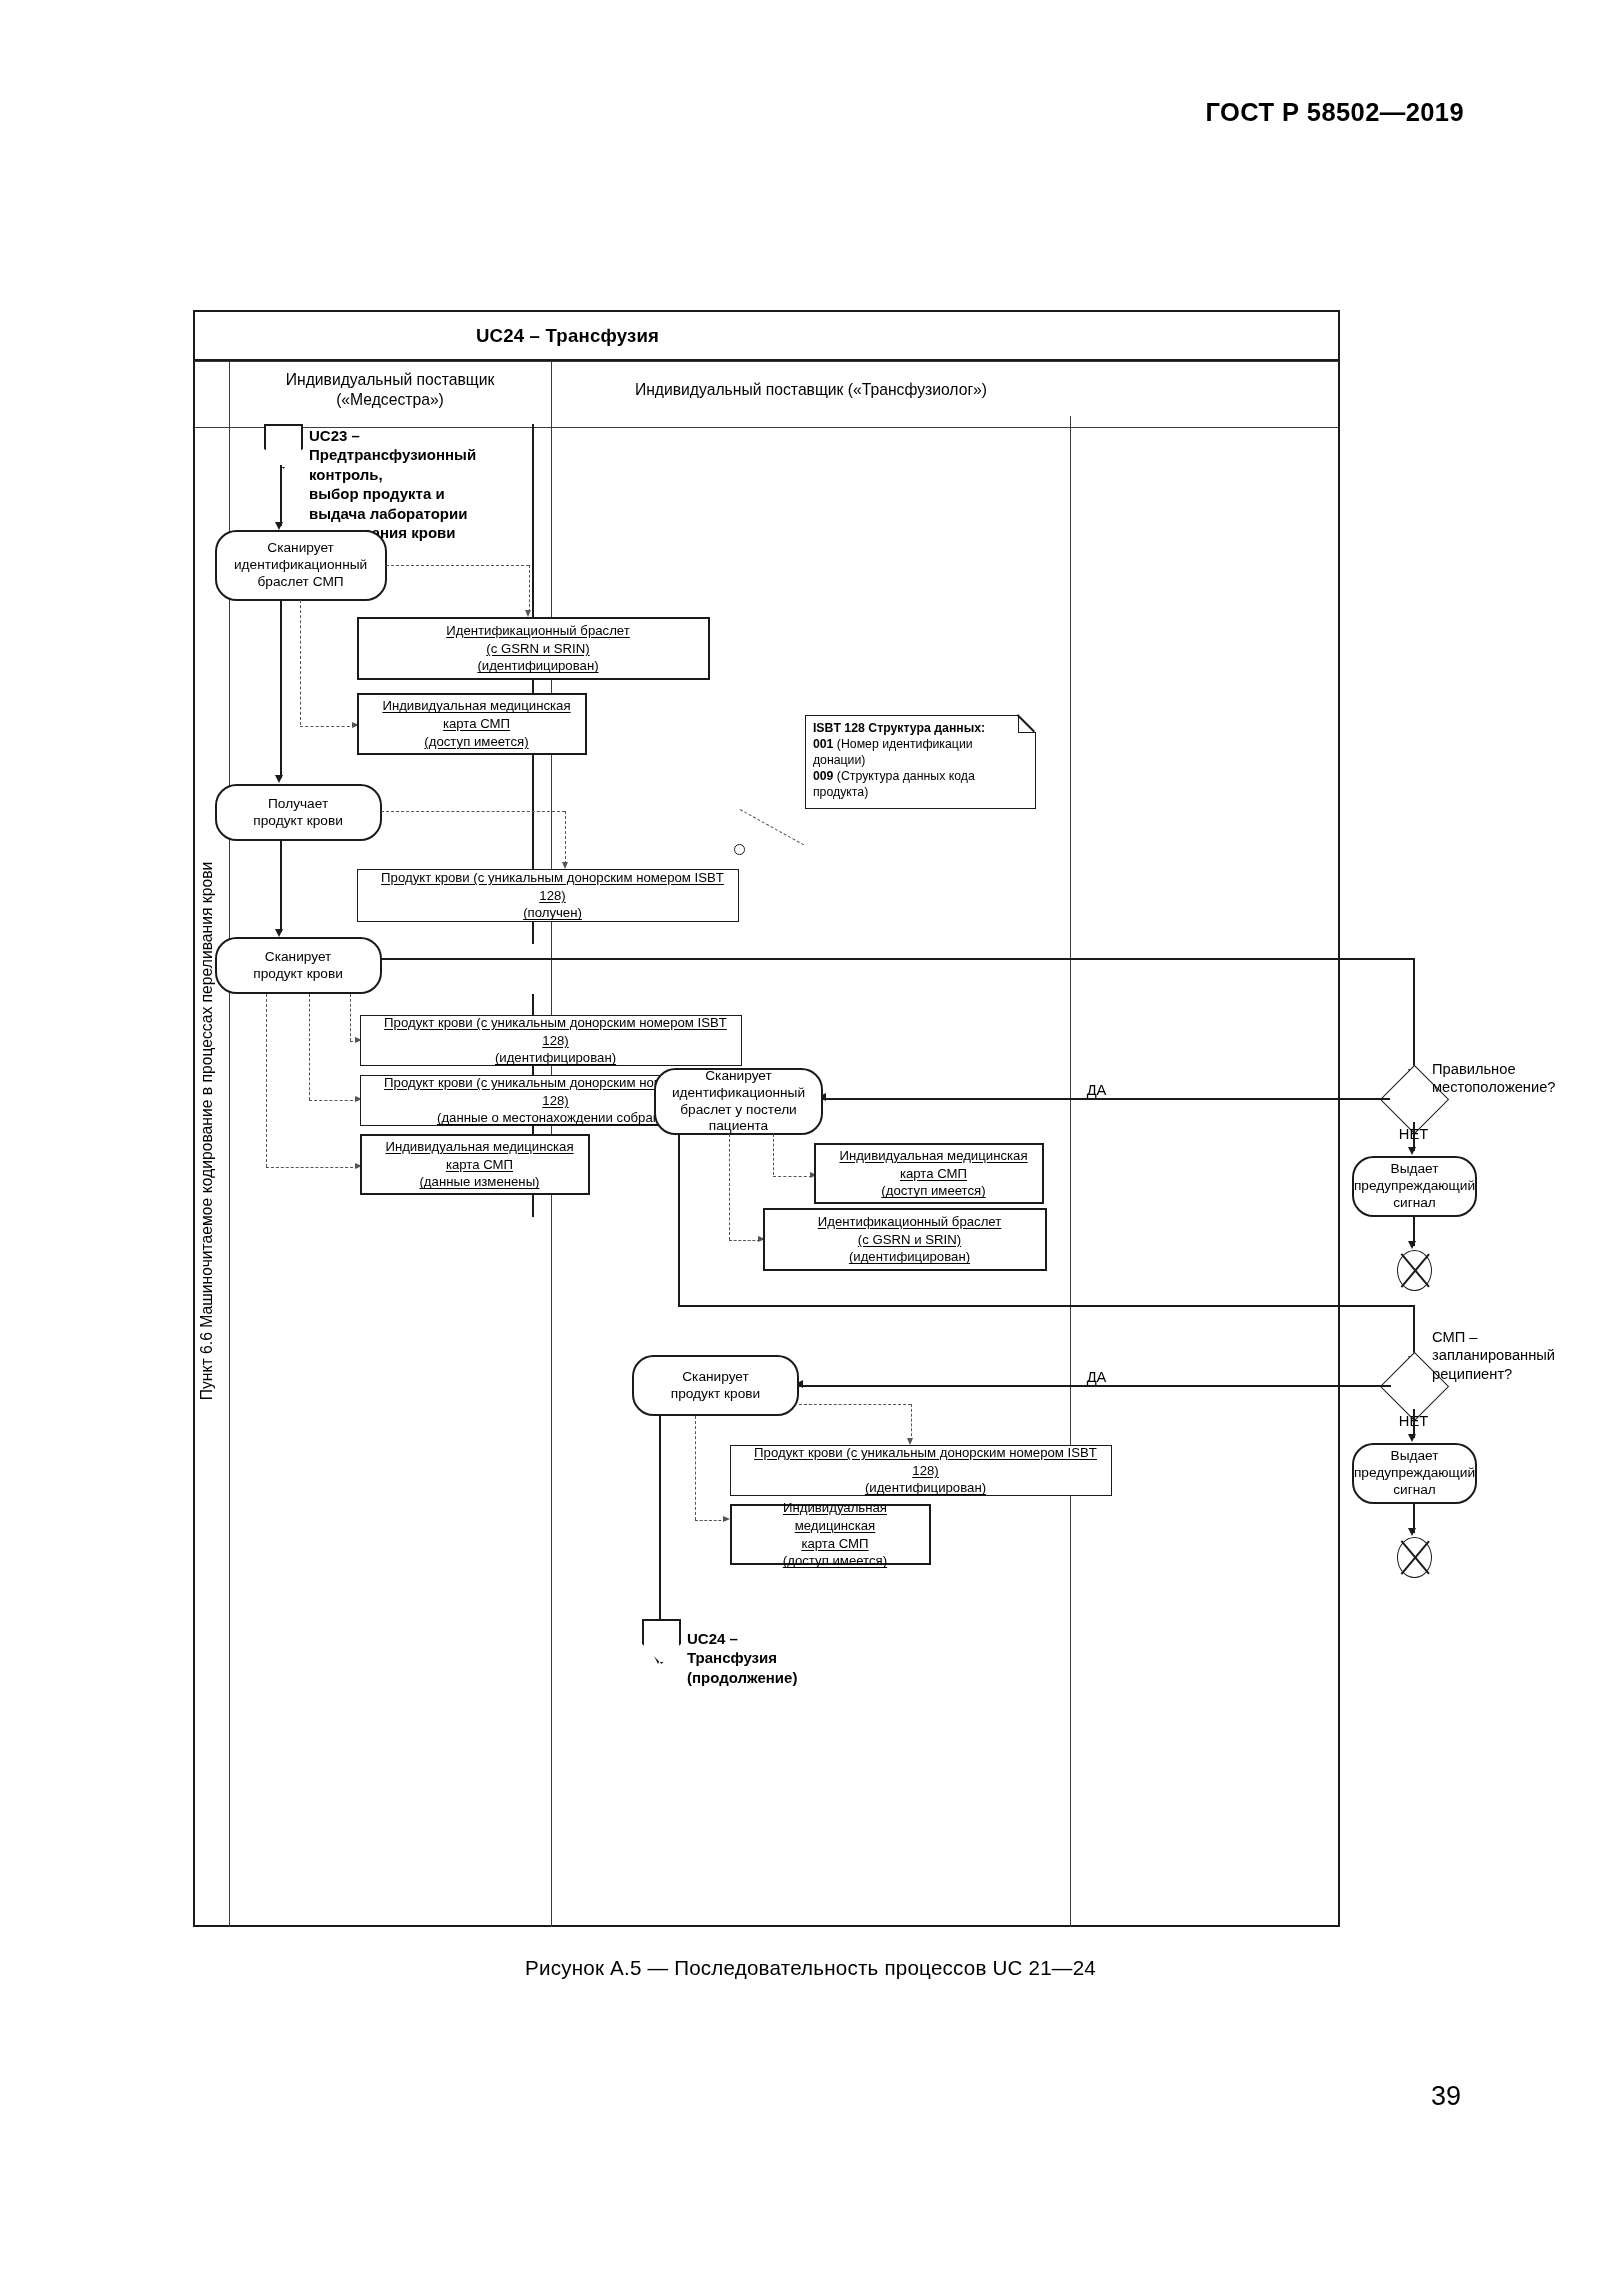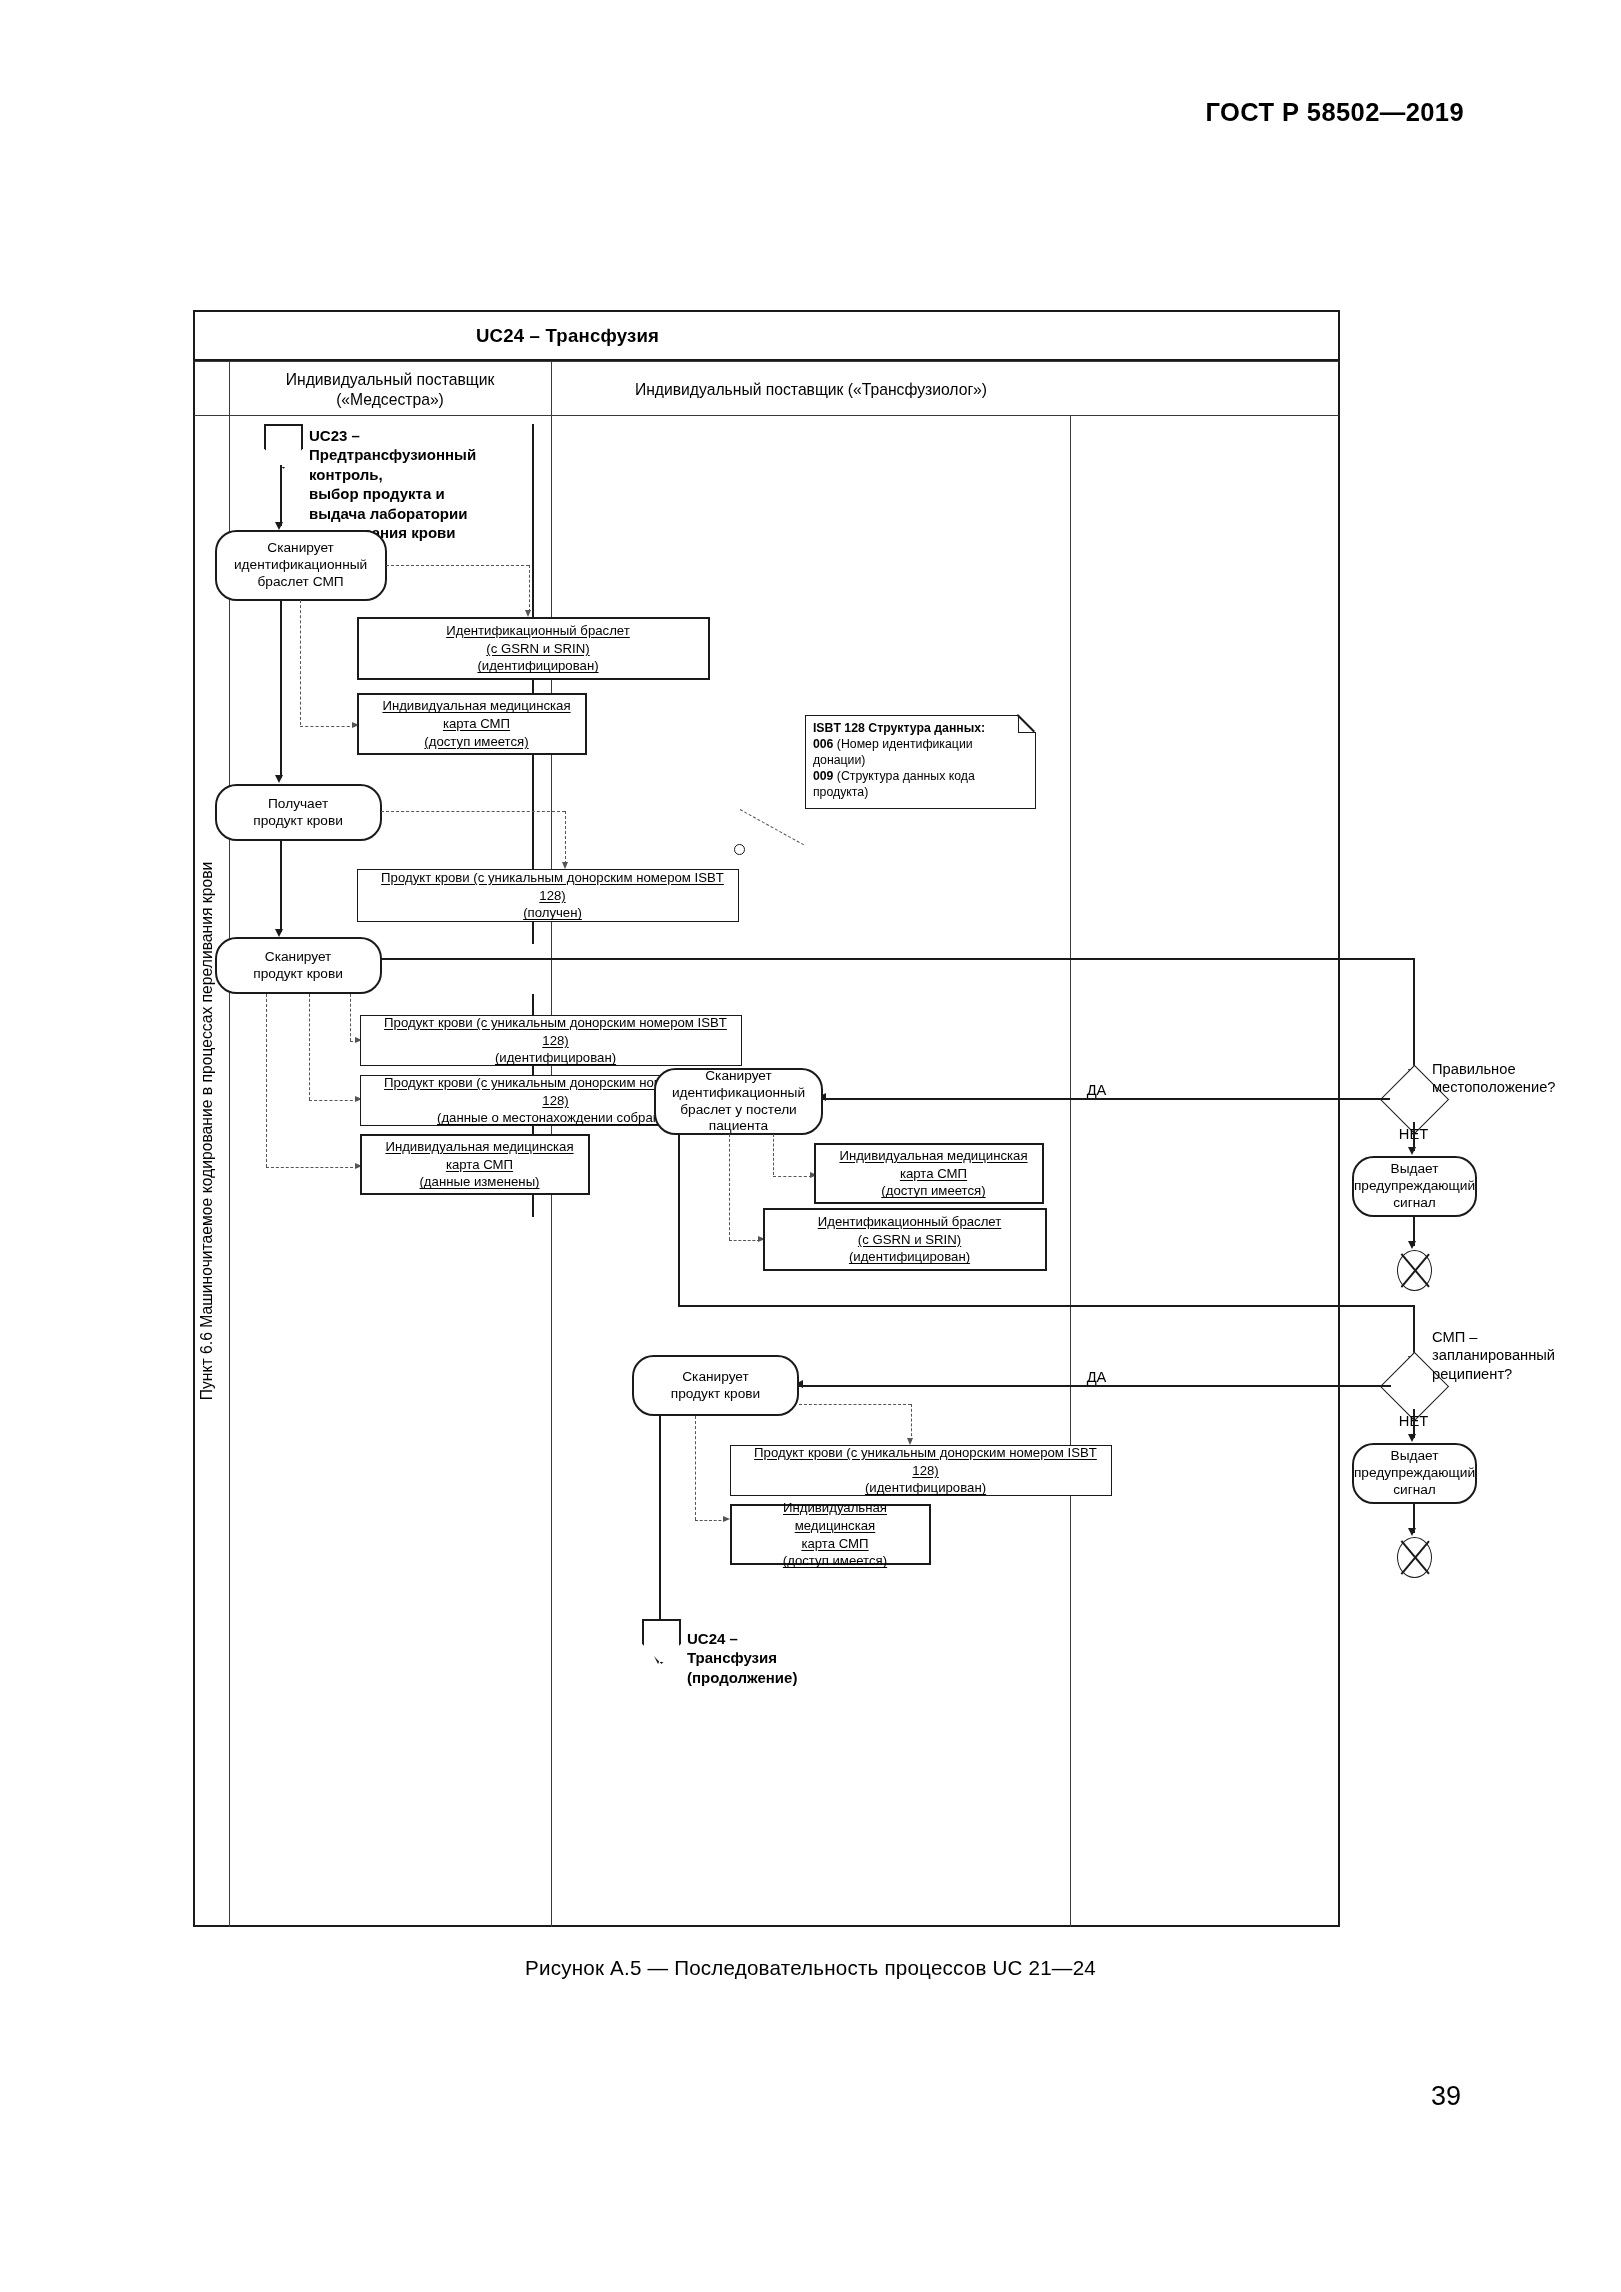--- a/index.html
+++ b/index.html
@@ -44,21 +44,21 @@
     position:absolute;left:737px;top:0px;width:39px;height:51px;
     overflow:hidden;
   }
   .band-slash:before{
     content:"";position:absolute;left:-3.9px;top:-2px;width:2px;height:63px;
     background:#1a1a1a;transform:rotate(24deg);transform-origin:top center;
   }
 
   
   .lane-head{
-    position:absolute;left:0;top:51px;width:1147px;height:55px;
+    position:absolute;left:0;top:51px;width:1147px;height:67px;
     box-sizing:border-box;
     border-left:2px solid #1a1a1a;border-right:2px solid #1a1a1a;
     border-bottom:1px solid #3a3a3a;border-top:1px solid #3a3a3a;
   }
   .lh{
     position:absolute;top:0;height:55px;display:flex;align-items:center;
     justify-content:center;text-align:center;font-size:15.7px;line-height:1.22;
     padding:0 5.9px;box-sizing:border-box;
   }
   .lh.sep{border-left:1px solid #3a3a3a;}
@@ -247,21 +247,21 @@
 продукт крови</span>
       </div>
 
       <div class="dl h" style="left:186px;top:395px;width:184px;"></div>
       <div class="dl v" style="left:370px;top:395px;height:53px;"></div>
       <div class="ah ddown" style="left:367px;top:446px;"></div>
 
       <div class="node note" style="left:610px;top:299px;width:231px;height:94px;">
         <div class="fold"></div>
         <b>ISBT 128 Структура данных:</b><br>
-        <b>006</b>
+        <b>001</b>
         <span>(Номер идентификации</span><br>
         <span>донации)</span><br>
         <b>009</b>
         <span>(Структура данных кода</span><br>
         <span>продукта)</span>
       </div>
 
       <div class="dl" style="left:545px;top:393px;width:0;height:0;border-top:1.5px dashed #555;width:73px;transform:rotate(29deg);transform-origin:left center;"></div>
       <div style="position:absolute;left:539px;top:428px;width:8.8px;height:8.8px;border:1.5px solid #1a1a1a;border-radius:50%;background:#fff;"></div>
 

